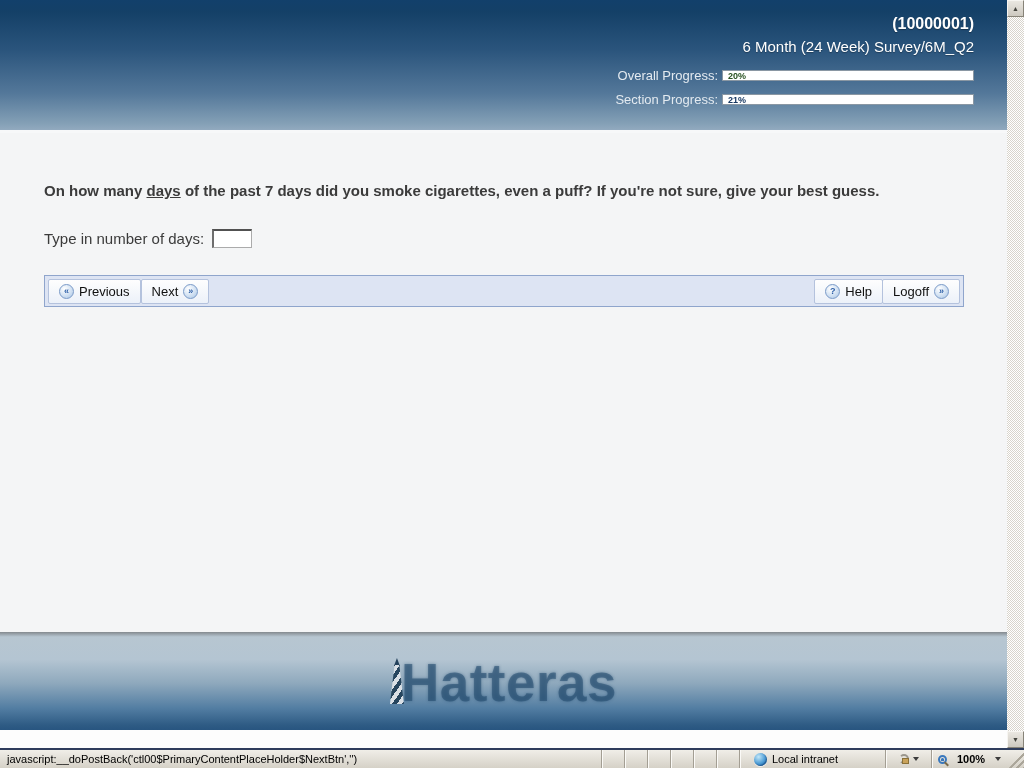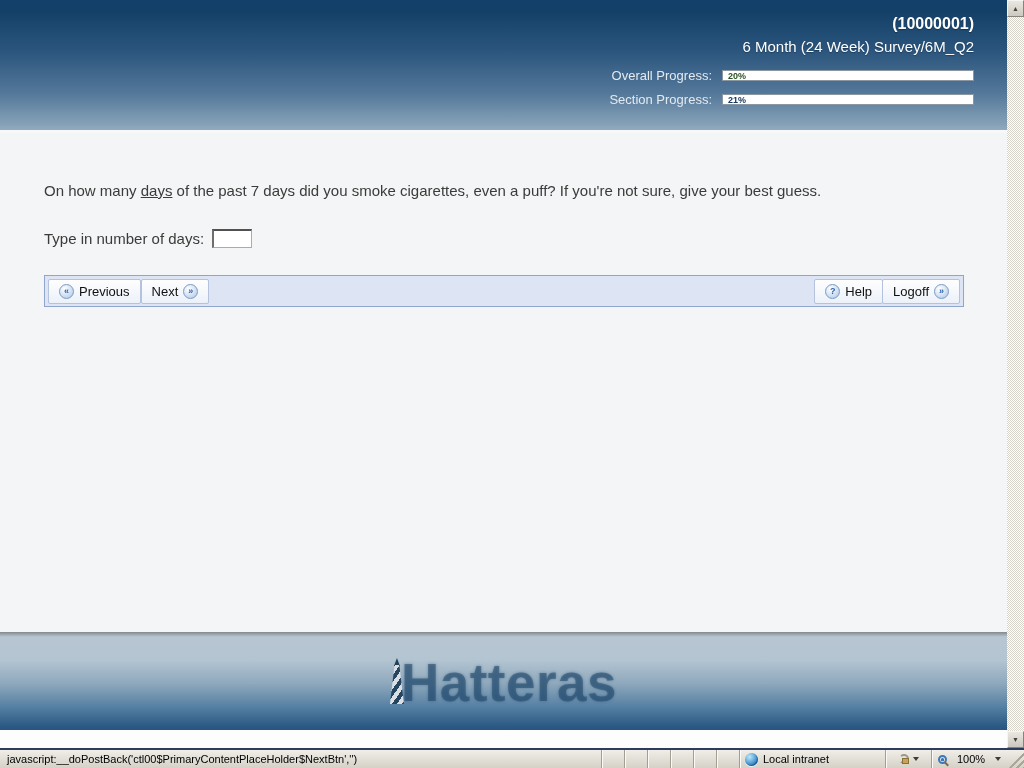--- a/index.html
+++ b/index.html
@@ -18,32 +18,32 @@
   .app-title {
     position: absolute; left: 45px; top: 46px;
     font-size: 26px; font-weight: bold; color: #fff; letter-spacing: 0.5px;
     text-shadow: 1px 1px 2px rgba(0,0,0,0.35);
   }
   .header-right { position: absolute; top: 15px; right: 33px; text-align: right; color: #fff; }
   .participant-id { font-size: 16px; font-weight: bold; text-shadow: 0 1px 1px rgba(0,0,0,0.3); }
   .survey-name  { font-size: 15px; font-weight: normal; margin-top: 5px; text-shadow: 0 1px 1px rgba(0,0,0,0.3); }
   .progress-rows { margin-top: 13px; }
   .progress-row { display: flex; align-items: center; justify-content: flex-end; margin-top: 9px; }
-  .progress-label { font-size: 13px; color: #e3eaf0; margin-right: 10px; }
+  .progress-label { font-size: 13px; color: #e3eaf0; margin-right: 4px; }
   .progress-track { width: 252px; height: 11px; background: #fff; border: 1px solid #8a97a3; position: relative; }
   .progress-fill { height: 100%; }
   .progress-pct {
     position: absolute; left: 5px; top: 0; font-size: 9px; font-weight: bold; line-height: 10px;
   }
   .pct-overall { color: #27511f; }
   .pct-section { color: #173862; }
 
   
   .content { flex: 1; background: #f4f5f6; }
-  .question { margin: 49px 40px 0 44px; font-size: 15px; color: #3b3b3b; }
+  .question { margin: 49px 40px 0 44px; font-size: 15px; color: #3b3b3b; font-weight: bold; }
   .q-underline { text-decoration: underline; }
   .input-row { margin: 30px 0 0 44px; display: flex; align-items: center; font-size: 15px; color: #3b3b3b; }
   .days-input {
     width: 40px; height: 19px; margin-left: 8px; background: #fff;
     border: 1px solid #ababab; border-top: 2px solid #515151; border-left: 2px solid #6e6e6e;
     font-size: 13px; padding: 0 2px; font-family: "Liberation Sans", sans-serif;
   }
 
   
   .toolbar {
@@ -109,40 +109,40 @@
   .statusbar {
     height: 20px; width: 1024px; display: flex; align-items: stretch;
     background: linear-gradient(#f0eee8, #d5d1c7);
     border-top: 2px solid #2e3c5c;
     font-size: 11px; color: #000;
   }
   .sb-panel { display: flex; align-items: center; }
   .sb-panel + .sb-panel { border-left: 1px solid #a39e93; box-shadow: inset 1px 0 0 #fbfaf7; }
   .sp-text { flex: 1; padding-left: 7px; white-space: nowrap; overflow: hidden; min-width: 0; }
   .sp-small { width: 23px; flex-shrink: 0; }
-  .sp-zone { width: 146px; padding-left: 5px; gap: 5px; flex-shrink: 0; }
+  .sp-zone { width: 146px; padding-left: 14px; gap: 5px; flex-shrink: 0; }
   .globe-icon {
     width: 13px; height: 13px; border-radius: 50%; flex-shrink: 0;
     background: radial-gradient(circle at 35% 30%, #c2e7f8, #4a9ad4 55%, #1d64a8);
     box-shadow: inset -1px -1px 1px rgba(0,40,90,0.45), 0 1px 1px rgba(255,255,255,0.7);
   }
   .sp-security { width: 46px; justify-content: center; gap: 4px; flex-shrink: 0; }
   .shield-refresh-icon {
     width: 10px; height: 10px; border-radius: 50%;
     border: 2px solid #9b978d; border-left-color: transparent; position: relative;
   }
   .shield-refresh-icon::after {
     content: ""; position: absolute; right: -2px; bottom: -2px;
     width: 5px; height: 4px; background: #c9a25a; border: 1px solid #8a7138;
   }
   .dropdown-arrow {
     width: 0; height: 0; border-left: 3px solid transparent; border-right: 3px solid transparent;
     border-top: 4px solid #3c3c3c;
   }
-  .sp-zoom { width: 76px; padding: 0 6px; gap: 5px; flex-shrink: 0; justify-content: space-between; }
+  .sp-zoom { width: 76px; padding: 0 6px; gap: 5px; flex-shrink: 0; justify-content: space-between; font-weight: bold; }
   .magnifier-icon { width: 9px; height: 9px; border: 2px solid #3a78bd; border-radius: 50%; position: relative; flex-shrink: 0; }
   .magnifier-icon::before {
     content: ""; position: absolute; left: 1px; top: 2.5px; width: 3px; height: 1.5px; background: #3a78bd;
     box-shadow: 0 -1.5px 0 -0.5px #3a78bd; 
   }
   .magnifier-icon::after {
     content: ""; position: absolute; right: -4px; bottom: -3px; width: 5px; height: 2px;
     background: #7a6a4a; transform: rotate(45deg);
   }
   .sp-grip { width: 17px; flex-shrink: 0;

